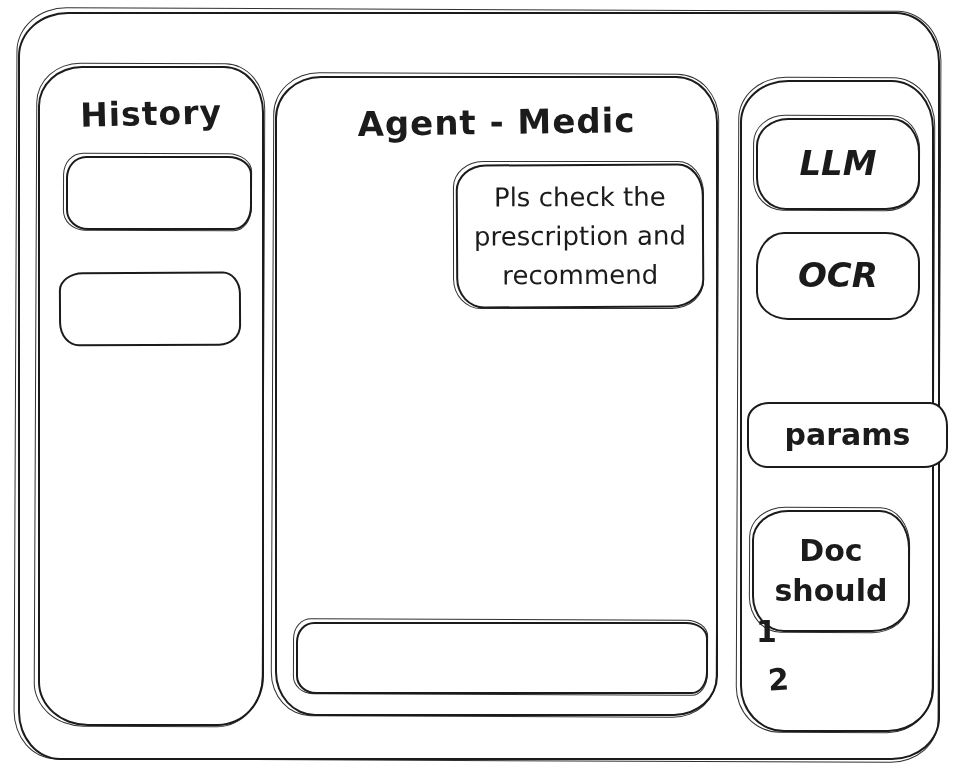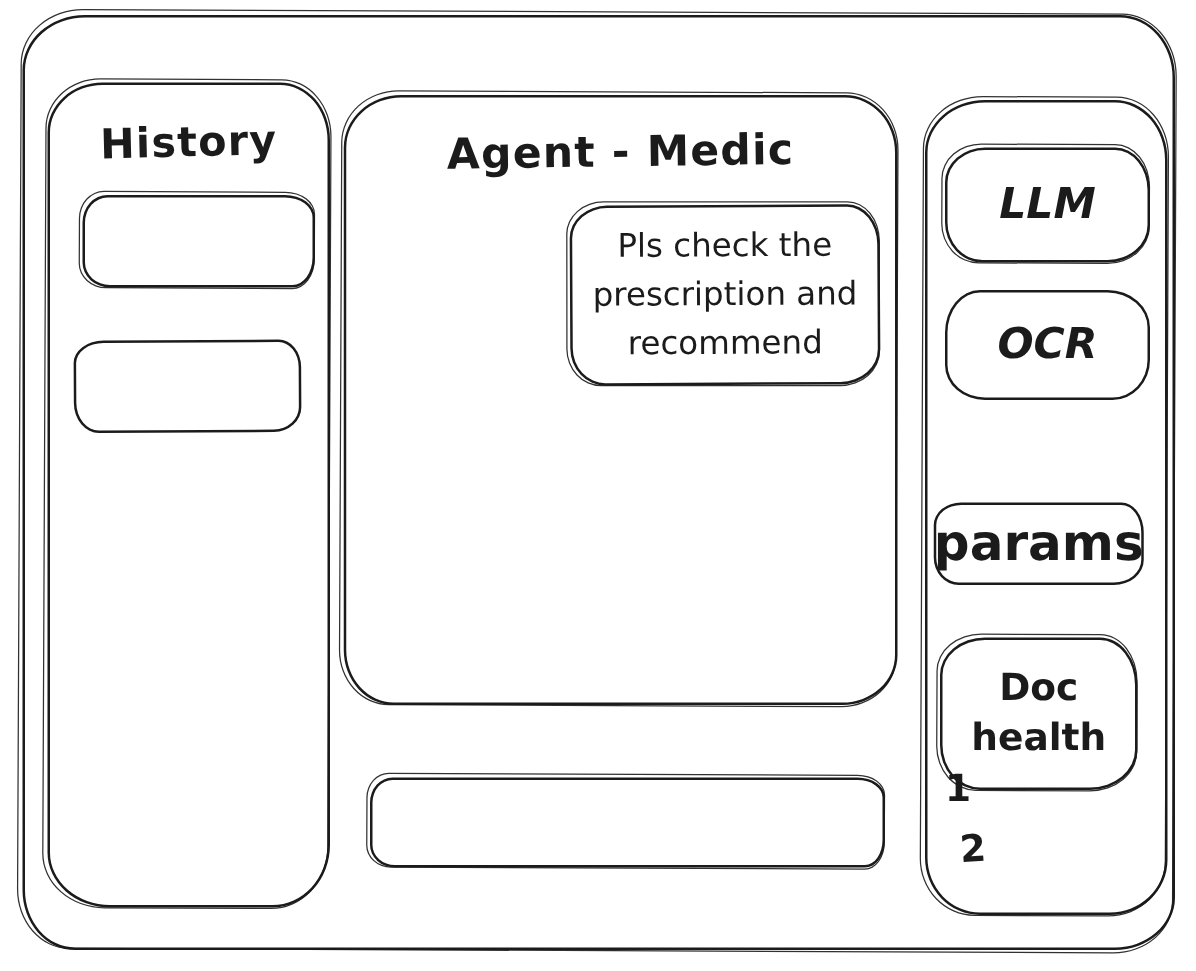--- a/index.html
+++ b/index.html
@@ -38,21 +38,21 @@
     text-align:center; font-size:33px; font-weight:600;
     transform:rotate(-1.4deg); letter-spacing:1px;
   }
   .h-item { background:#fff; border:2.6px solid #1b1b1b; position:absolute; }
   .h-item-1 { left:26px; top:88px; width:186px; height:74px;
     border-radius:20px 24px 18px 22px / 22px 18px 24px 20px; }
   .h-item-2 { left:19px; top:204px; width:182px; height:74px;
     border-radius:24px 18px 22px 20px / 18px 22px 20px 24px; transform:rotate(-0.3deg); }
   
   .chat-panel {
-    left:255px; top:62px; width:443px; height:488px;
+    left:255px; top:62px; width:443px; height:640px;
     border-radius:46px 42px 44px 40px / 42px 46px 40px 44px;
   }
   .chat-title {
     position:absolute; left:0; top:24px; width:100%;
     text-align:center; font-size:34px; font-weight:600;
     transform:rotate(-0.8deg); letter-spacing:1px;
   }
   .bubble {
     display:flex; align-items:center; justify-content:center;
     text-align:center; font-size:26px; font-weight:500;
@@ -86,21 +86,21 @@
   .tool-btn {
     position:absolute; background:#fff; border:2.6px solid #1b1b1b;
     display:flex; align-items:center; justify-content:center;
     font-family:inherit; font-weight:600; color:#1b1b1b;
     cursor:pointer; text-align:center; line-height:1.35; padding:4px 10px;
   }
   .btn-llm { left:14px; top:36px; width:164px; height:92px; font-size:34px;
     border-radius:32px 28px 34px 30px / 28px 34px 30px 32px; font-style:italic; }
   .btn-ocr { left:14px; top:150px; width:164px; height:88px; font-size:34px;
     border-radius:28px 34px 30px 32px / 34px 30px 32px 28px;font-style:italic; }
-  .btn-params { left:5px; top:320px; width:168px; height:66px; font-size:40px;
+  .btn-params { left:5px; top:320px; width:201px; height:66px; font-size:30px;
     border-radius:22px 18px 24px 20px / 18px 24px 20px 22px; }
   .btn-doc { left:10px; top:428px; width:158px; height:122px; font-size:30px;
     border-radius:36px 30px 38px 32px / 30px 38px 32px 36px; }
   .doc-num { position:absolute; font-size:30px; font-weight:600; cursor:pointer; }
   .doc-num-1 { left:14px; top:532px; }
   .doc-num-2 { left:26px; top:580px; transform:rotate(-4deg); }
 </style>
 </head>
 <body>
 
@@ -120,18 +120,18 @@
 
     <div class="sketch chat-input-wrap dbl">
       <input type="text" aria-label="chat input" placeholder="" style="">
     </div>
   </main>
 
   <aside class="sketch tools-panel dbl">
     <button class="tool-btn btn-llm dbl">LLM</button>
     <button class="tool-btn btn-ocr">OCR</button>
     <button class="tool-btn btn-params">params</button>
-    <button class="tool-btn btn-doc dbl">Doc health</button>
+    <button class="tool-btn btn-doc dbl">Doc should</button>
     <div class="doc-num doc-num-1">1</div>
     <div class="doc-num doc-num-2">2</div>
   </aside>
 
 </div>
 
 </body></html>

